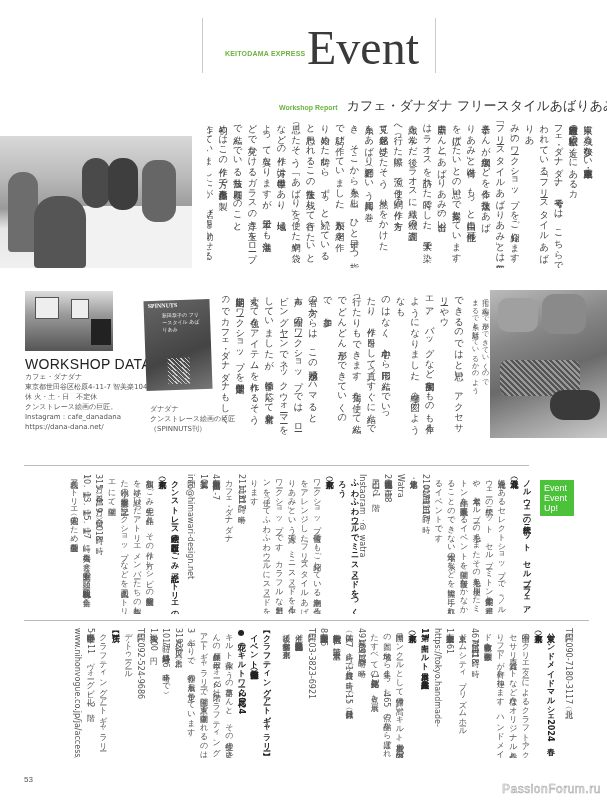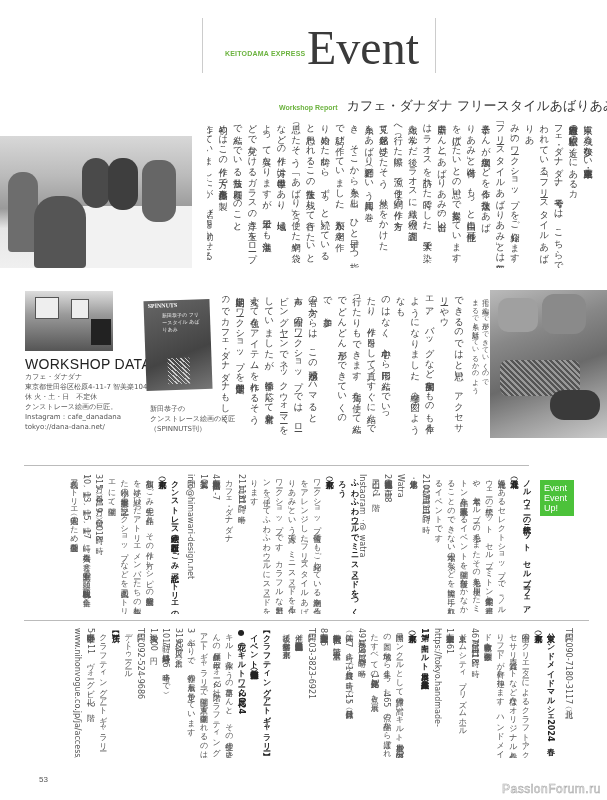--- a/index.html
+++ b/index.html
@@ -109,30 +109,30 @@
   <div style="position:absolute;left:66px;top:28px;width:20px;height:26px;background:#222;"></div>
 </div>
 
 <div class="abs" style="left:25px;top:356px;width:150px;">
   <div class="ws-title">WORKSHOP DATA</div>
   <div class="caption">カフェ・ダナダナ</div>
   <div class="caption">東京都世田谷区松原4-11-7 智美楽104</div>
   <div class="caption">休 火・土・日　不定休</div>
   <div class="caption">クンストレース絵画の巨匠。</div>
   <div class="caption">Instagram：cafe_danadana</div>
-  <div class="caption">tokyo://dana-dana.net/</div>
+  <div class="caption">https://dana-dana.net/</div>
 </div>
 
 <div class="photo" style="left:145px;top:300px;width:66px;height:90px;background:linear-gradient(160deg,#666 0%,#444 60%,#777 100%);transform:rotate(-2deg);">
   <div style="position:absolute;left:4px;top:2px;font-family:'Liberation Serif',serif;font-size:6px;color:#fff;font-weight:bold;">SPINNUTS</div>
   <div style="position:absolute;left:18px;top:12px;width:40px;font-size:5px;line-height:7px;color:#eee;">新田恭子の フリースタイル あばりあみ</div>
   <div style="position:absolute;left:22px;top:58px;width:22px;height:26px;background:repeating-linear-gradient(45deg,#ccc 0 1px,transparent 1px 3px);"></div>
 </div>
 <div class="abs" style="left:150px;top:404px;">
-  <div class="caption">新田恭子の</div>
+  <div class="caption">ダナダナ</div>
   <div class="caption">クンストレース絵画の巨匠</div>
   <div class="caption">（SPINNUTS刊）</div>
 </div>
 
 <div class="hline" style="left:24px;top:465px;width:505px;"></div>
 
 <div class="badge" style="left:540px;top:480px;width:26px;">
   <div>Event</div>
   <div>Event</div>
   <div>Up!</div>
@@ -208,14 +208,14 @@
   <span>10時〜17時（最終日は16時半まで）</span><br>
   <span>入場料1,000円</span><br>
   <span>問TEL092-524-9686</span><br>
   <span>デ・トゥークール</span><br>
   <b>【住所】</b><br>
   <span>クラフティングアートギャラリー</span><br>
   <span>中野区弥生町5-6-11 ヴォーグビル2階</span><br>
   <span>www.nihonvogue.co.jp/ja/access/</span>
 </div>
 
-<div class="abs pagenum" style="left:39px;top:775px;">53</div>
+<div class="abs pagenum" style="left:24px;top:775px;">53</div>
 <div class="abs watermark" style="left:502px;top:782px;">PassionForum.ru</div>
 
 </body></html>

